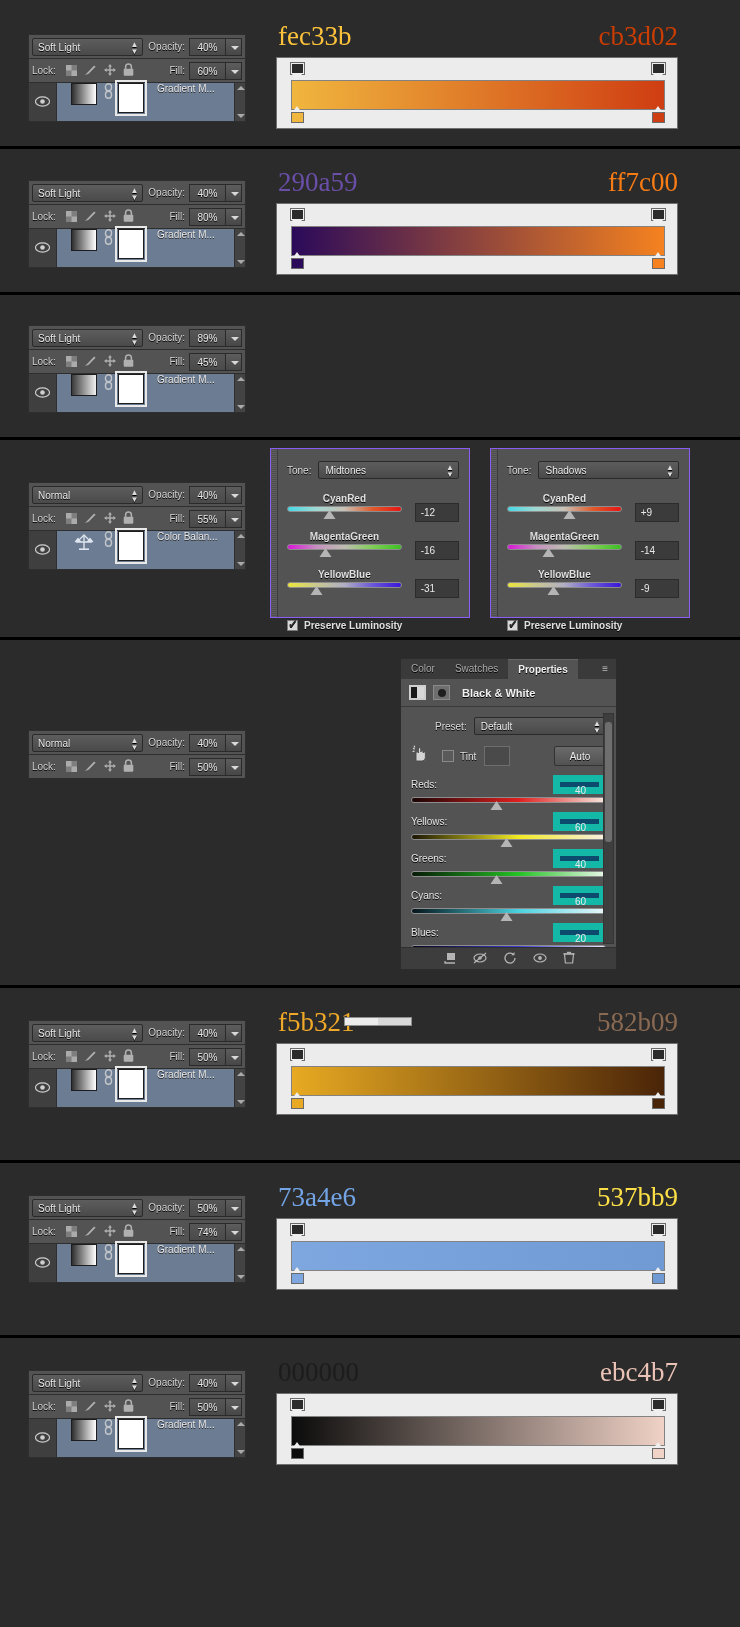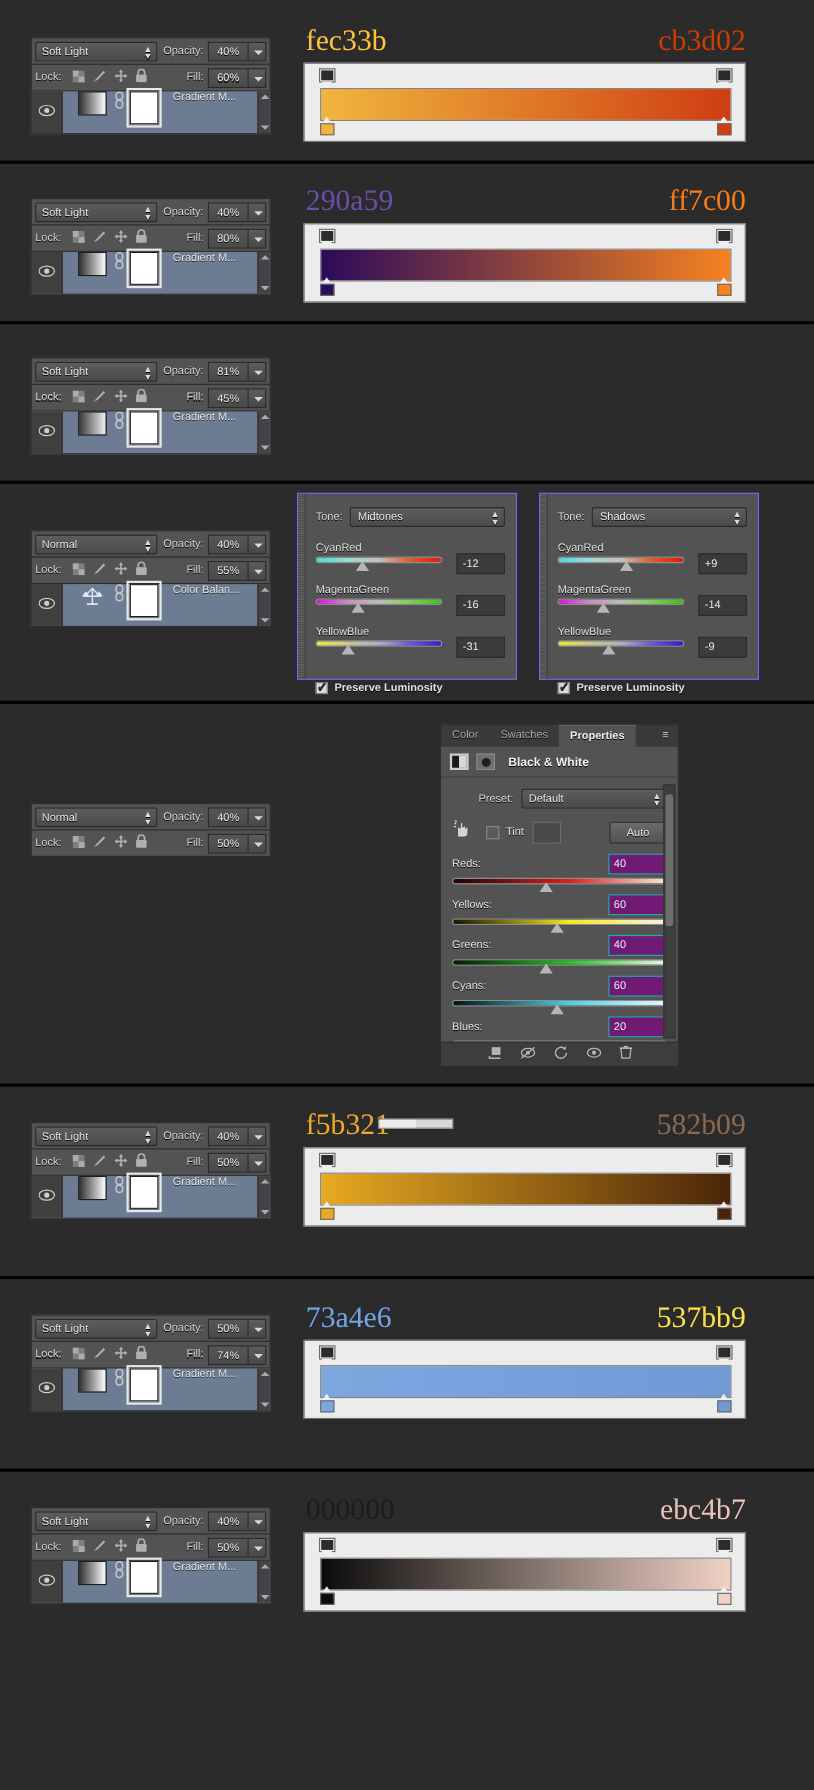--- a/index.html
+++ b/index.html
@@ -181,21 +181,21 @@
     position: relative; flex: 1 1 auto; height: 18px;
     background: linear-gradient(to bottom,#5d5d5d,#4a4a4a);
     border: 1px solid #2a2a2a; border-radius: 2px;
     color: #ececec; font-size: 10px; line-height: 17px; padding-left: 6px;
     text-shadow: 0 1px 0 #000;
   }
   .cb-tone-sel .arr { position: absolute; right: 4px; top: 2px; font-size: 8px; line-height: 7px; color: #ddd; }
   .cb-tone-sel .arr span { display: block; }
   .cb-slider-group { margin-bottom: 9px; display: flex; align-items: flex-start; }
   .cb-sl-left { width: 120px; }
-  .cb-sl-heads { display: flex; justify-content: flex-start; margin-bottom: 2px; }
+  .cb-sl-heads { display: flex; justify-content: center; margin-bottom: 2px; font-weight: bold; }
   .cb-sl-heads span { color: #e0e0e0; font-size: 10px; text-shadow: 0 1px 0 #000; }
   .cb-track {
     position: relative; height: 6px; border-radius: 3px;
     border: 1px solid #8d8d8d;
   }
   .cb-knob {
     position: absolute; top: 3px;
     width: 13px; height: 9px;
     transform: translateX(-50%);
   }
@@ -282,22 +282,22 @@
     background: linear-gradient(to bottom,#6a6a6a,#525252);
     border: 1px solid #323232; border-radius: 2px;
     color: #efefef; font-size: 10px; line-height: 19px; text-align: center;
     text-shadow: 0 1px 0 #000;
   }
   .bw-row { margin-bottom: 2px; }
   .bw-head { display: flex; align-items: center; margin-bottom: 3px; }
   .bw-name { color: #e4e4e4; font-size: 10px; text-shadow: 0 1px 0 #000; }
   .bw-num {
     margin-left: auto; width: 53px; height: 19px;
-    background: #701a75; border: 1px solid #14b8a6;
-    color: #e8e8e8; font-size: 10px; line-height: 18px; padding-left: 4px;
+    background: #0c4a6e; border: 7px solid #14b8a6;
+    color: #e8e8e8; font-size: 10px; line-height: 18px; padding-left: 15px;
   }
   .bw-track {
     position: relative; height: 6px; border-radius: 3px;
     border: 1px solid #8d8d8d; margin-bottom: 9px;
   }
   .bw-knob { position: absolute; top: 3px; width: 13px; height: 9px; transform: translateX(-50%); }
   .bw-knob::after {
     content: ""; position: absolute; left: 0; top: 0;
     border-left: 6.5px solid transparent; border-right: 6.5px solid transparent;
     border-bottom: 9px solid #b5b5b5;
@@ -501,21 +501,21 @@
       <div class="layers-panel" style="top:30px;left:28px">
     <div class="lp-row">
       <div class="blend-select">
         <span>Soft Light</span>
         <span class="arr">
               <span>▲</span>
               <span>▼</span>
             </span>
       </div>
       <span class="lp-label">Opacity:</span>
-      <div class="val-box">81%</div>
+      <div class="val-box">89%</div>
       <div class="val-drop"></div>
     </div>
     <div class="lp-row">
       <span class="lp-label">Lock:</span>
       <span class="lock-icons">
   <span class="ic">
     <svg width="11" height="11" viewBox="0 0 12 12">
       <rect width="12" height="12" fill="#8d8d8d"></rect>
       <rect width="6" height="6" fill="#c9c9c9"></rect>
                 <rect x="6" y="6" width="6" height="6" fill="#c9c9c9"></rect>

